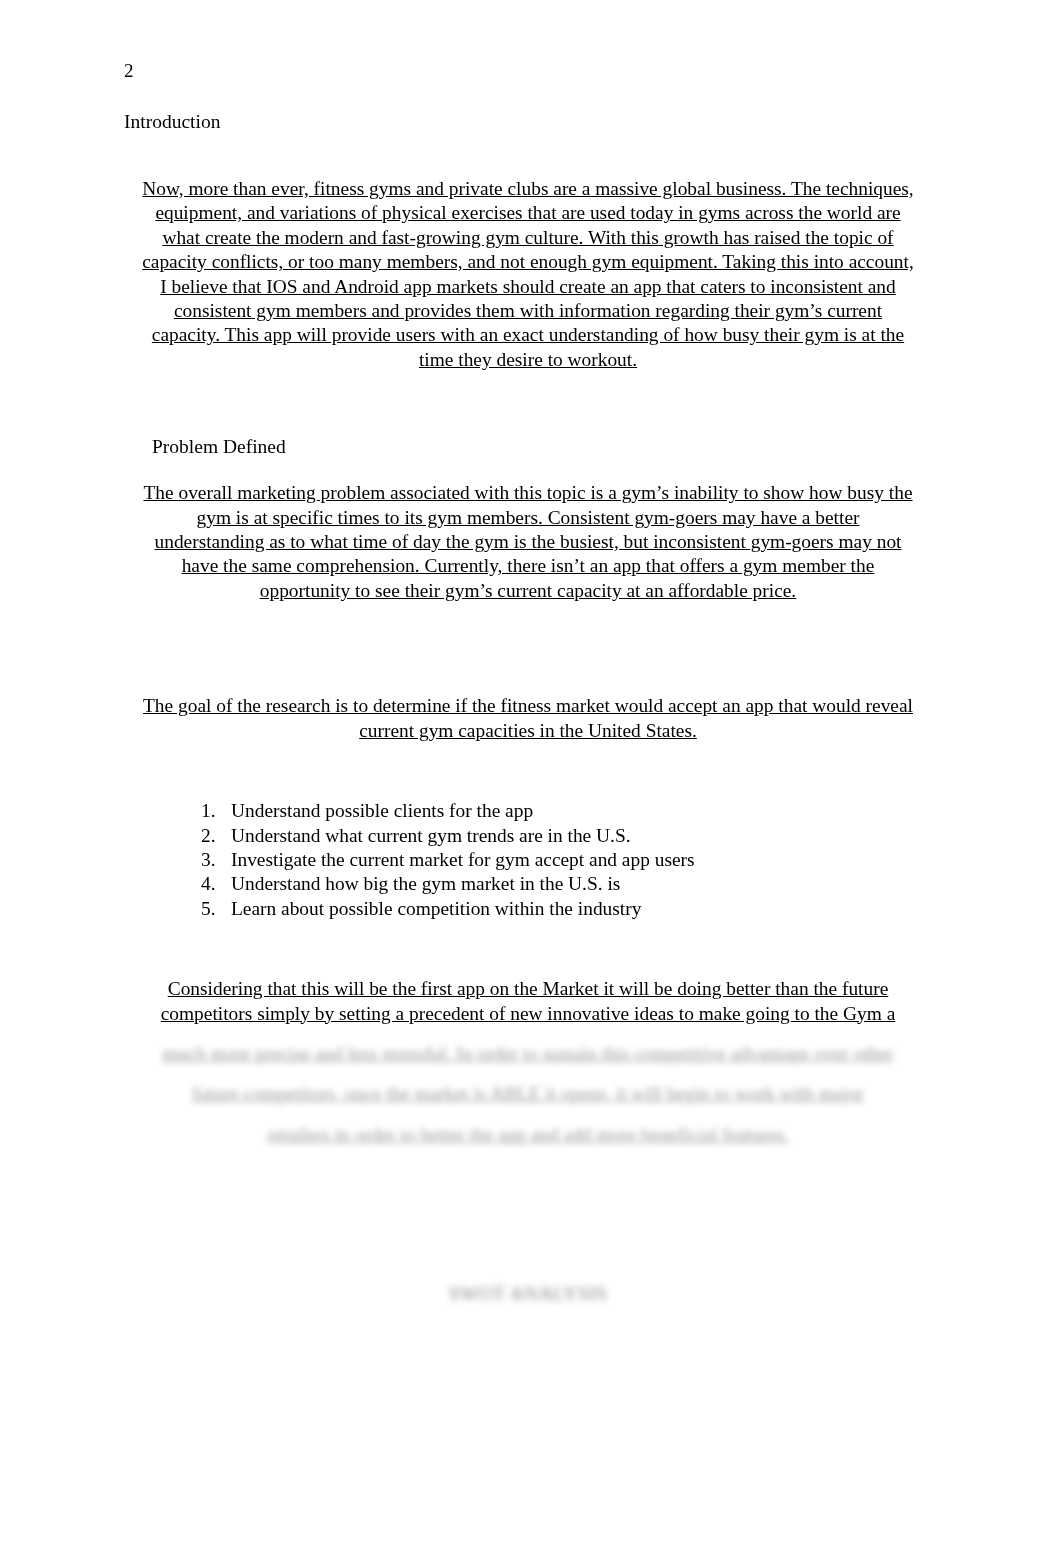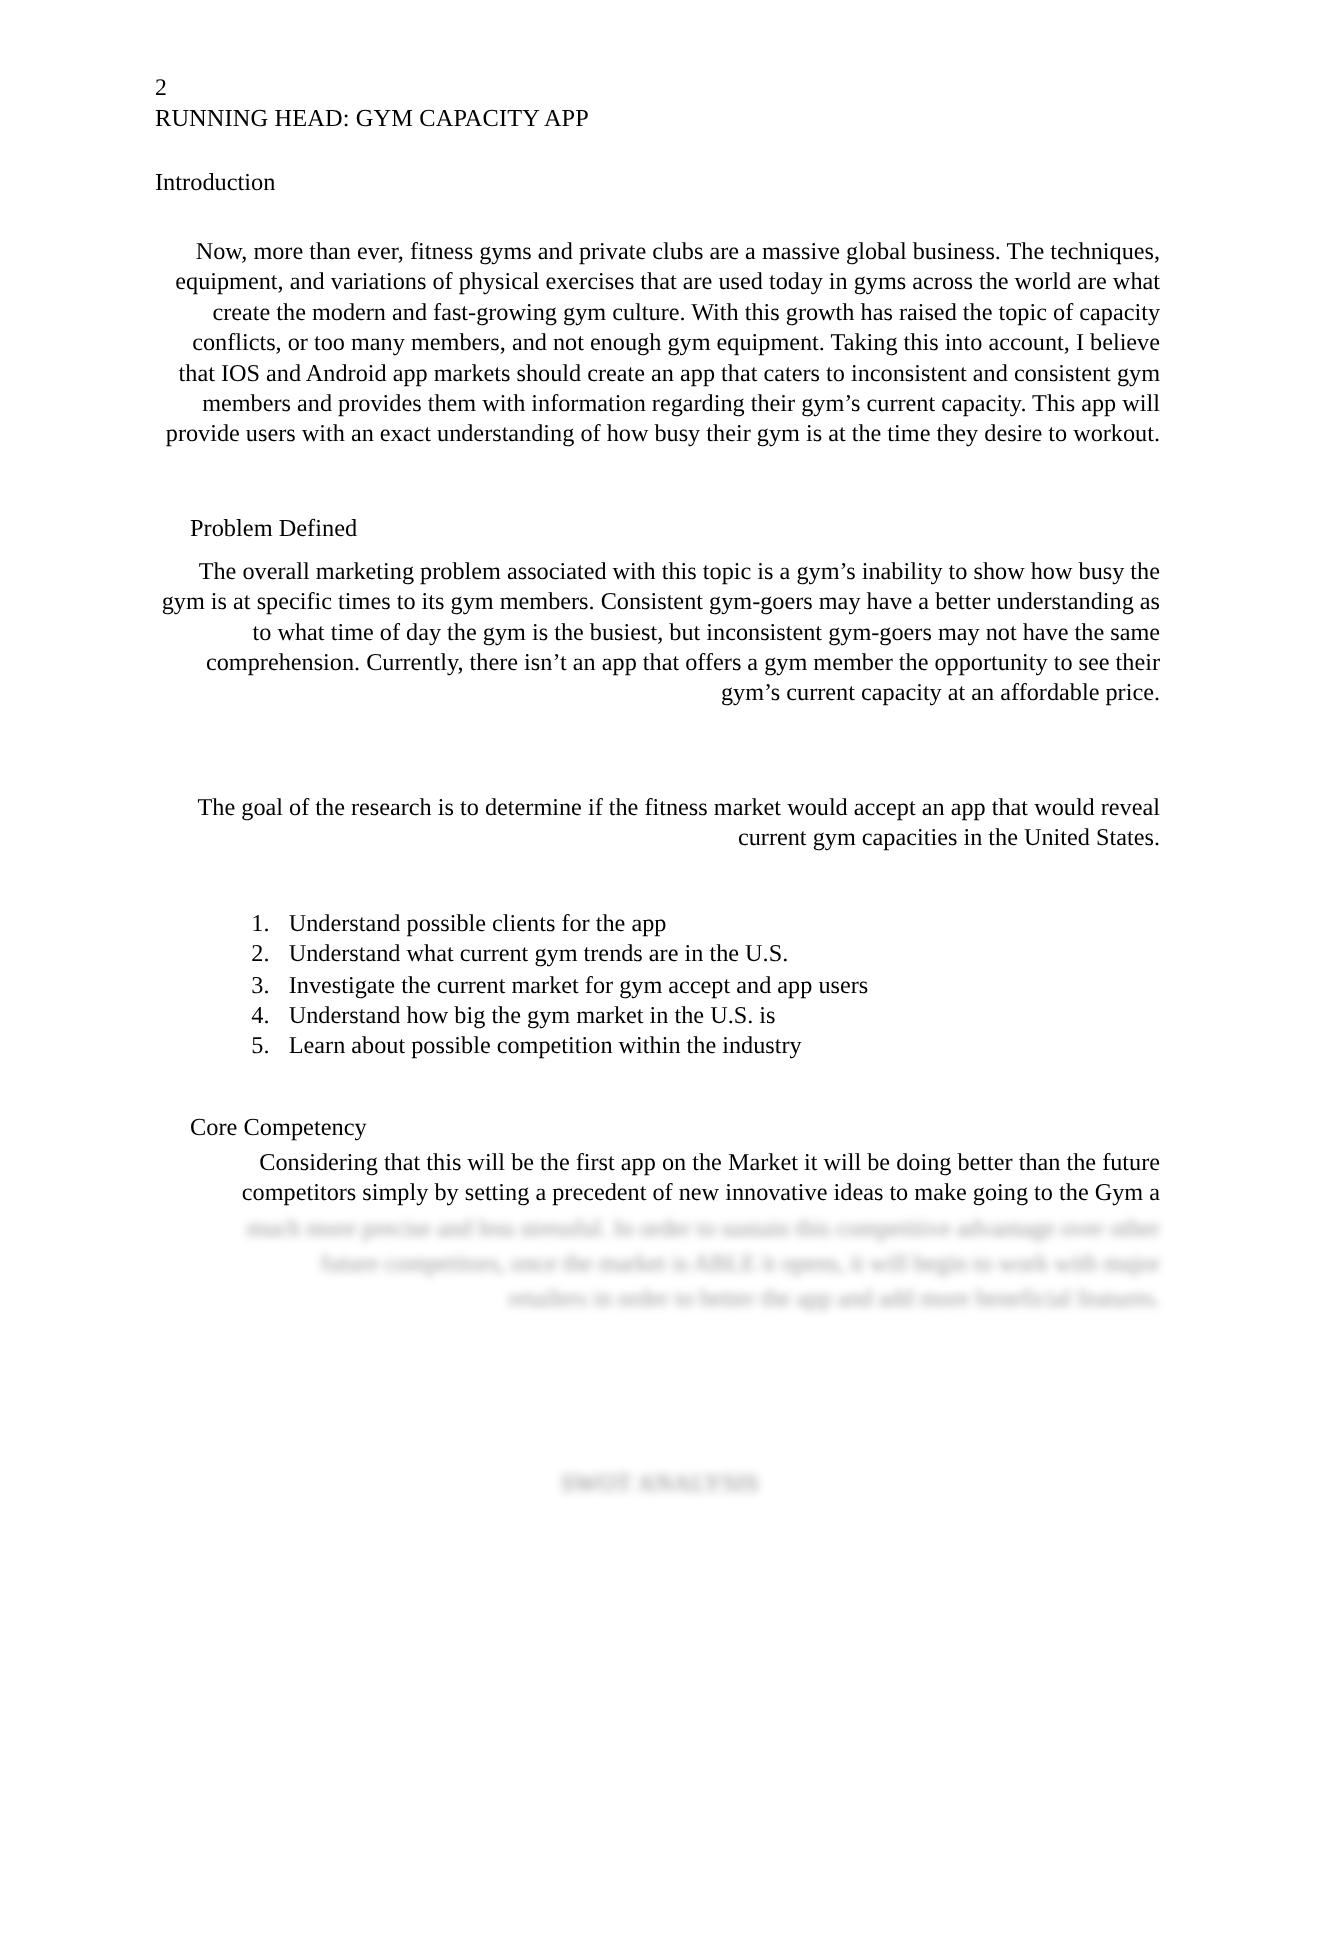--- a/index.html
+++ b/index.html
@@ -77,22 +77,23 @@
     bottom: -8px;
     background: linear-gradient(180deg, rgba(0,0,0,0.0) 0%, rgba(0,0,0,0.03) 50%, rgba(0,0,0,0.05) 80%, rgba(0,0,0,0.0) 100%);
     z-index: -1;
     filter: blur(2px);
   }
 
   
   .body-par {
     font-size: 19.4px;
     line-height: 24.4px;
-    text-align: right;
-    margin: 4px;
+    text-align: center;
+    margin: 16px;
+    text-decoration: underline;
   }
   .gap-lg { height: 46px; }
   .gap-md { height: 27px; }
   .gap-sm { height: 13px; }
   .gap-xs { height: 6px; }
 
   
   ol.goal-list {
     margin: 13px;
     padding: 0 0 0 64px;
@@ -135,21 +136,20 @@
     letter-spacing: 0.4px;
   }
 </style>
 </head>
 <body>
 
 <div class="page">
   <div class="content">
 
     <div class="page-number">2</div>
-    <div class="running-head">RUNNING HEAD: GYM CAPACITY APP</div>
 
     <div class="title-centered">
       <span class="hl">Introduction</span>
     </div>
 
     <div class="gap-md"></div>
 
     <p class="body-par">Now, more than ever, fitness gyms and private clubs are a massive global business. The techniques, equipment, and variations of physical exercises that are used today in gyms across the world are what create the modern and fast-growing gym culture. With this growth has raised the topic of capacity conflicts, or too many members, and not enough gym equipment. Taking this into account, I believe that IOS and Android app markets should create an app that caters to inconsistent and consistent gym members and provides them with information regarding their gym’s current capacity. This app will provide users with an exact understanding of how busy their gym is at the time they desire to workout.</p>
 
     <div class="gap-lg"></div>
@@ -174,23 +174,20 @@
     <ol class="goal-list">
       <li>Understand possible clients for the app</li>
       <li>Understand what current gym trends are in the U.S.</li>
       <li>Investigate the current market for gym accept and app users</li>
       <li>Understand how big the gym market in the U.S. is</li>
       <li>Learn about possible competition within the industry</li>
     </ol>
 
     <div class="gap-md"></div>
 
-    <div class="section-heading">
-      <span class="hl">Core Competency</span>
-    </div>
 
     <p class="body-par">Considering that this will be the first app on the Market it will be doing better than the future competitors simply by setting a precedent of new innovative ideas to make going to the Gym a</p>
 
     <p class="body-par blurred">much more precise and less stressful. In order to sustain this competitive advantage over other</p>
     <p class="body-par blurred">future competitors, once the market is ABLE it opens, it will begin to work with major</p>
     <p class="body-par blurred">retailers in order to better the app and add more beneficial features.</p>
 
     <div style="height:118px"></div>
 
     <div class="blurred-heading blurred-strong">SWOT ANALYSIS</div>

